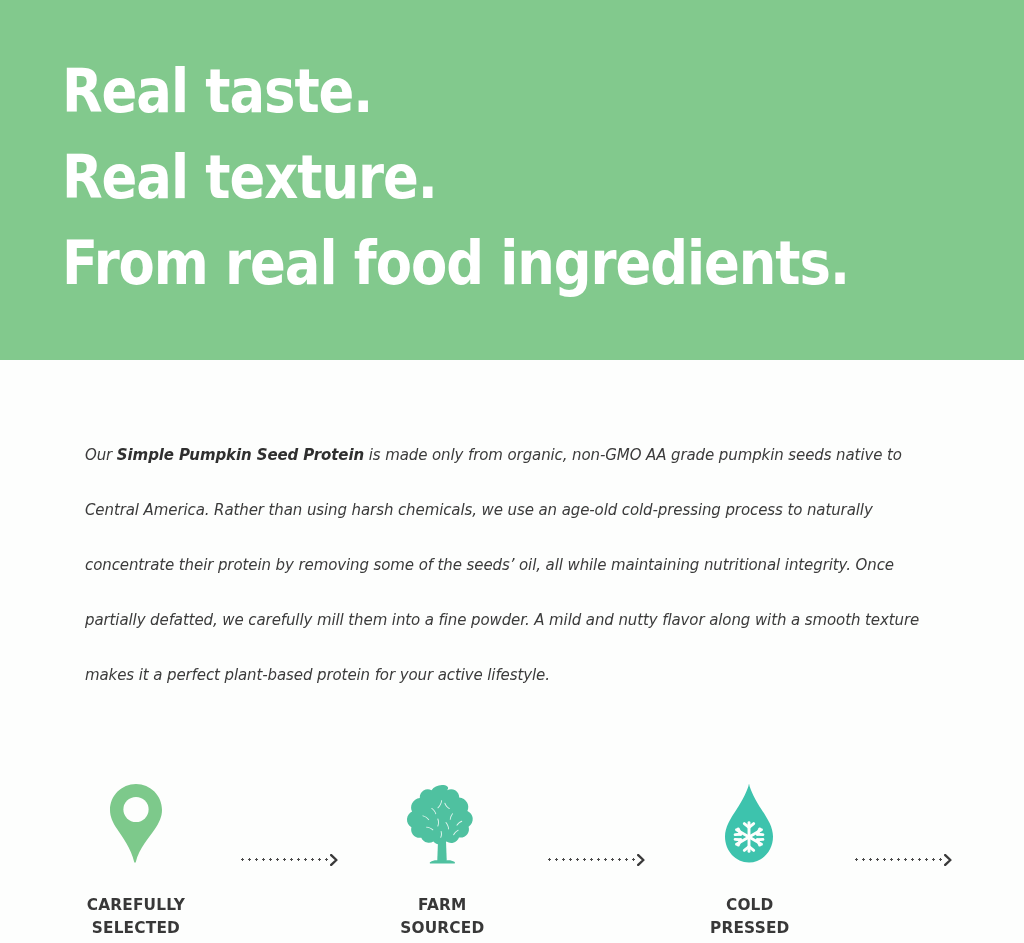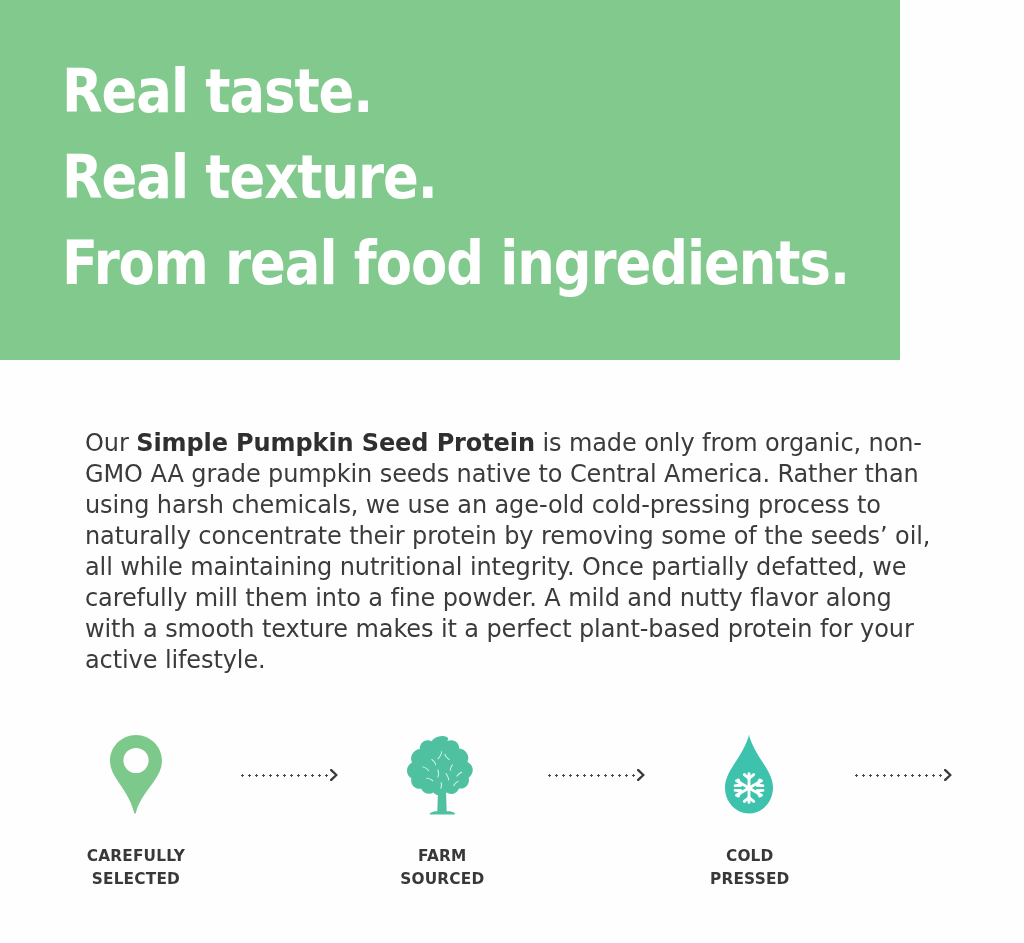--- a/index.html
+++ b/index.html
@@ -20,21 +20,21 @@
     width: 1024px;
     height: 943px;
     background: #fdfefd;
   }
 
   
   .hero {
     position: absolute;
     left: 0;
     top: 0;
-    width: 900px;
+    width: 1024px;
     height: 360px;
     background: #82c98d;
     overflow: hidden;
   }
 
   .hero-headline {
     position: absolute;
     left: 62px;
     top: 48px;
     color: #ffffff;
@@ -53,38 +53,39 @@
   }
 
   
   .body-copy {
     position: absolute;
     left: 85px;
     top: 428px;
     width: 862px;
     color: #3b3b3b;
     font-family: "DejaVu Sans", sans-serif;
-    font-size: 24px;
-    line-height: 31px;
+    font-size: 15px;
+    line-height: 55px;
     letter-spacing: -0.1px;
+    font-style: italic;
   }
   .body-copy b {
     font-weight: bold;
     color: #2f2f2f;
   }
 
   
   .process {
     position: absolute;
     left: 60px;
-    top: 732px;
+    top: 776px;
     width: 920px;
     height: 167px;
     display: flex;
-    align-items: flex-start;
+    align-items: center;
     justify-content: space-between;
   }
 
   .step {
     width: 152px;
     display: flex;
     flex-direction: column;
     align-items: center;
     flex: 0 0 auto;
   }

